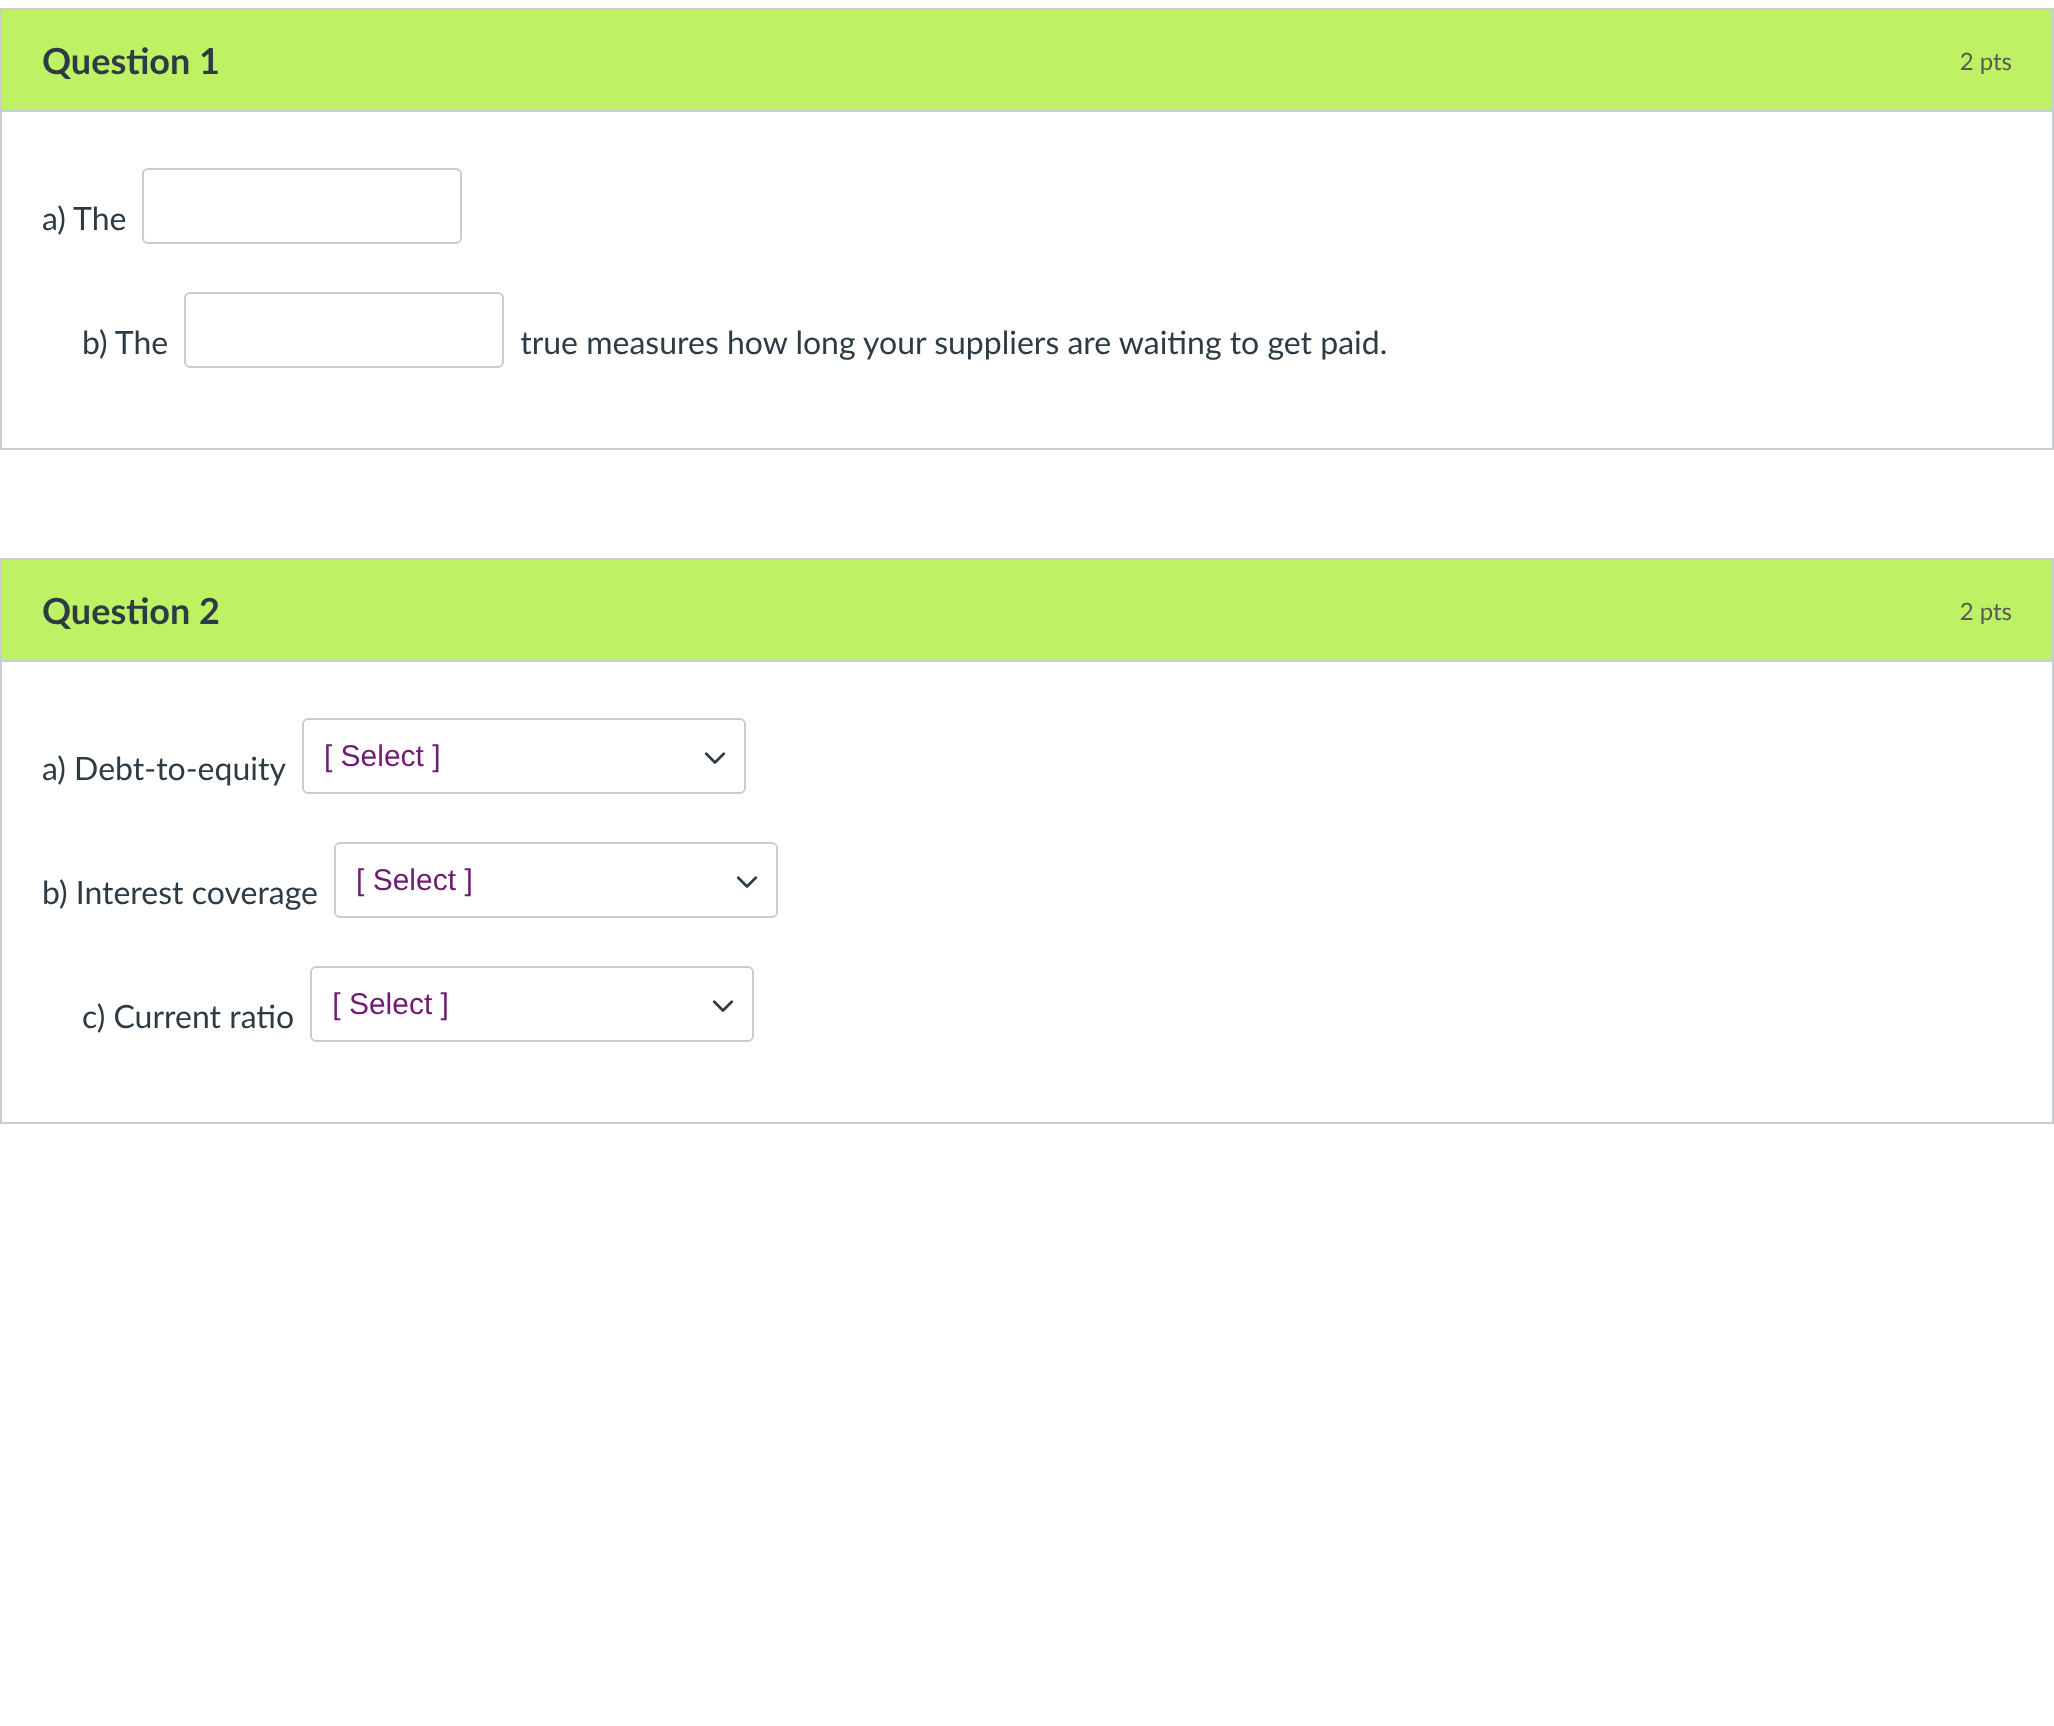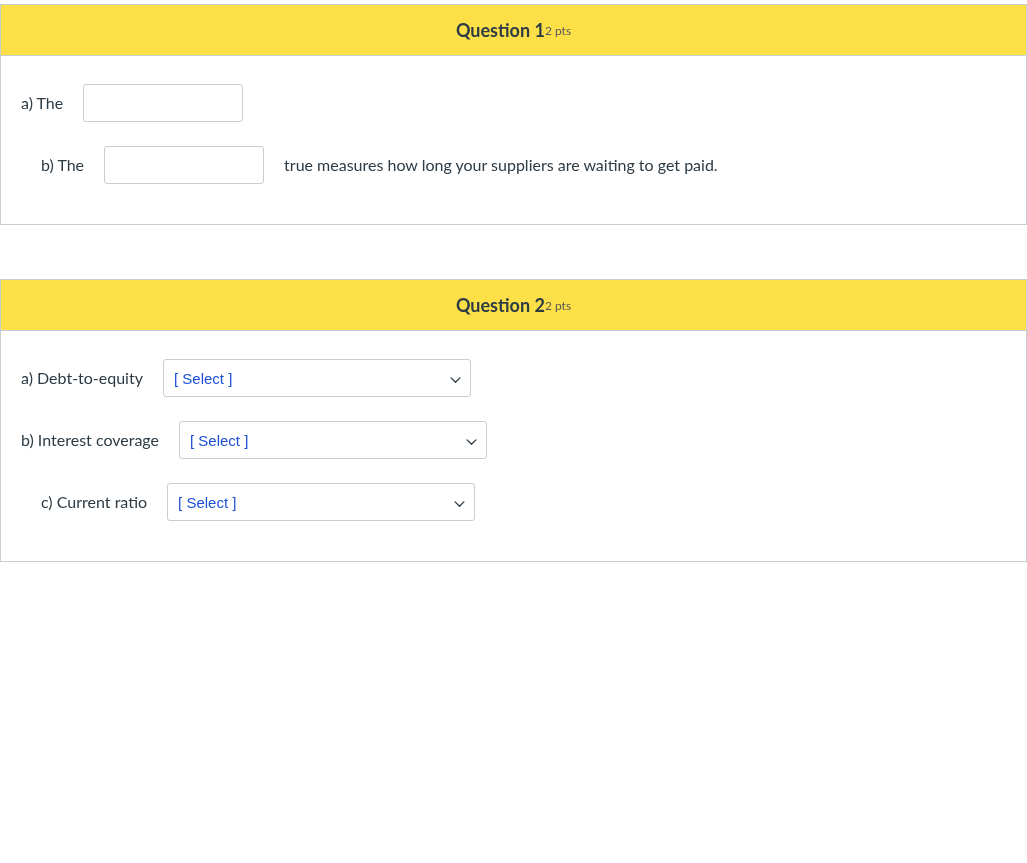--- a/index.html
+++ b/index.html
@@ -10,23 +10,23 @@
     background: #ffffff;
     color: #2d3b45;
     font-size: 16px;
   }
   .question-card {
     border: 1px solid #c7cdd1;
     margin: 4px 0 0 0;
   }
   .question-header {
     display: flex;
-    justify-content: center;
+    justify-content: space-between;
     align-items: center;
-    background: #fde047;
+    background: #bef264;
     border-bottom: 1px solid #c7cdd1;
     padding: 14px 20px;
   }
   .question-title {
     font-weight: 700;
     font-size: 18px;
     color: #2d3b45;
   }
   .question-points {
     font-size: 12px;
@@ -35,51 +35,51 @@
   .question-body {
     padding: 28px 20px 40px 20px;
     color: #2d3b45;
     line-height: 1.5;
   }
   .prompt {
     margin-bottom: 22px;
   }
   .answer-row {
     display: flex;
-    align-items: center;
-    gap: 20px;
+    align-items: flex-end;
+    gap: 8px;
     margin-bottom: 24px;
     flex-wrap: wrap;
   }
   .answer-row:last-child { margin-bottom: 0; margin-left: 20px; }
   .text-input {
     border: 1px solid #c7cdd1;
     height: 38px;
     width: 160px;
     padding: 4px 8px;
     font-size: 15px;
     border-radius: 3px;
     background: #fff;
   }
   .select-wrap {
     position: relative;
     display: inline-block;
   }
   .select-input {
     border: 1px solid #c7cdd1;
     height: 38px;
-    width: 308px;
+    width: 222px;
     padding: 4px 30px 4px 10px;
     font-size: 15px;
     border-radius: 3px;
     background: #fff;
     appearance: none;
     -webkit-appearance: none;
     -moz-appearance: none;
-    color: #1d4ed8;
+    color: #701a75;
     cursor: pointer;
   }
   .chevron {
     position: absolute;
     right: 10px;
     top: 50%;
     transform: translateY(-50%);
     pointer-events: none;
     color: #2d3b45;
   }

